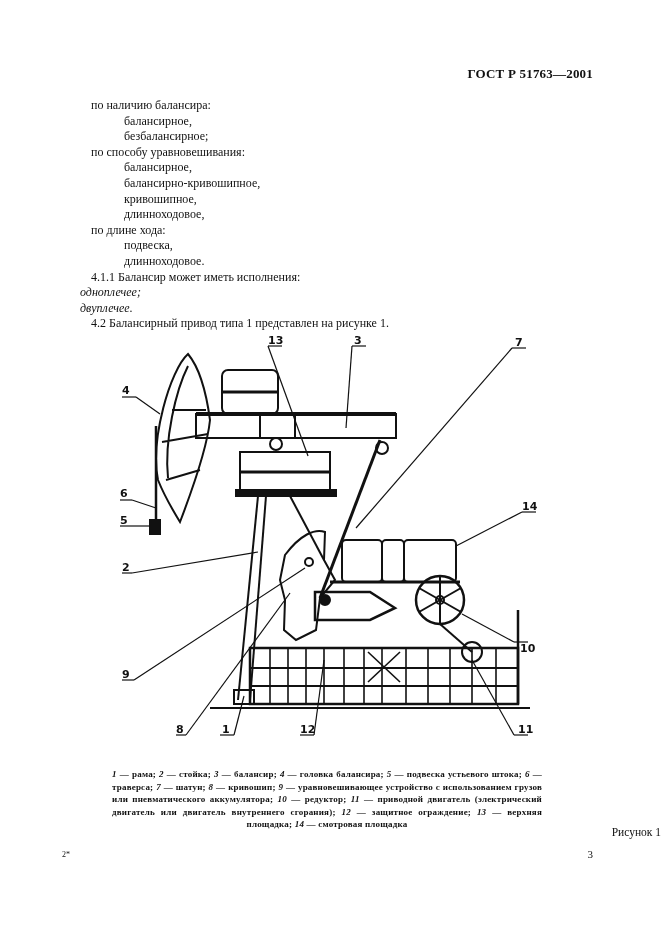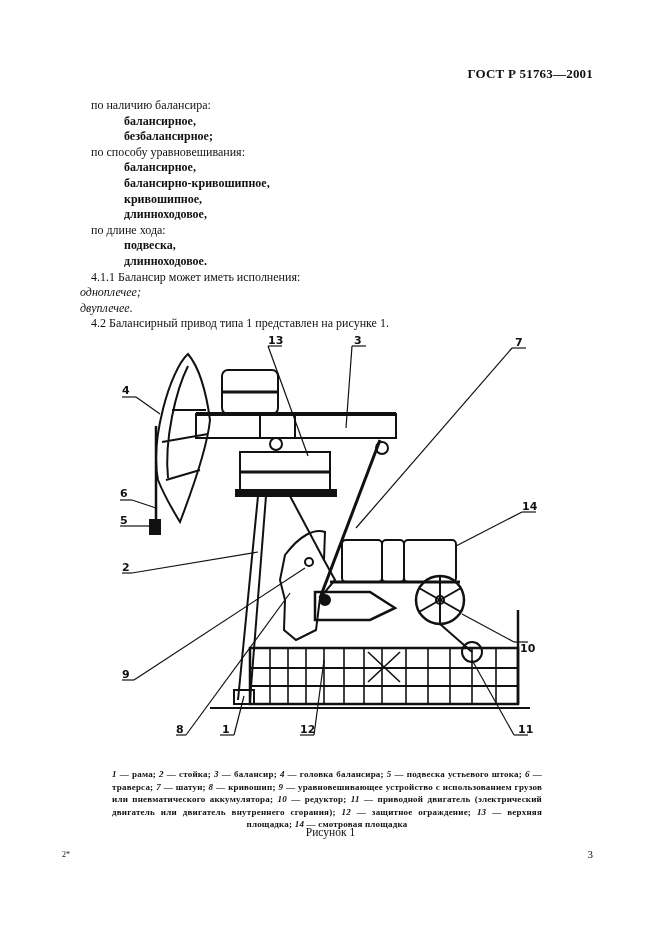--- a/index.html
+++ b/index.html
@@ -1,28 +1,28 @@
 <!DOCTYPE html>
 <html><head>
 <meta charset="utf-8">
 <style>
   html, body { margin:0; padding:0; background:#ffffff; }
   body { width:661px; height:936px; position:relative; overflow:hidden;
          font-family:"Liberation Serif", "DejaVu Serif", serif; color:#111; }
   .header { position:absolute; right:68px; top:66px; font-weight:bold; font-size:13px; letter-spacing:0.2px;margin-left:32px; }
   .body-text { position:absolute; left:91px; top:98px; width:500px; font-size:12px; line-height:15.6px; }
   .body-text .line { white-space:nowrap; }
-  .ind { padding-left:33px;font-weight:bold; }
+  .ind { padding-left:33px; }
   .noind { margin-left:-11px;font-style:italic; }
   .figure { position:absolute; left:110px; top:330px; width:440px; height:410px; }
   .figure svg { width:100%; height:100%; }
   .legend { position:absolute; left:112px; top:768px; width:430px; font-size:9px; line-height:12.5px;
             text-align:justify; text-align-last:center; letter-spacing:0.2px;font-weight:bold; }
   .legend i { font-style:italic; }
-  .caption { position:absolute; left:0; width:661px; top:826px; text-align:center; font-size:11.5px; }
+  .caption { position:absolute; left:0; width:661px; top:826px; text-align:right; font-size:11.5px; }
   .footer-left { position:absolute; left:62px; top:850px; font-size:8px; }
   .footer-right { position:absolute; right:68px; top:848px; font-size:11px; }
   .lbl { font-family:"DejaVu Sans", sans-serif; font-weight:bold; font-size:11px; fill:#111; }
 </style>
 </head>
 <body>
 
 <div class="header">ГОСТ Р 51763—2001</div>
 
 <div class="body-text" id="body-text">

